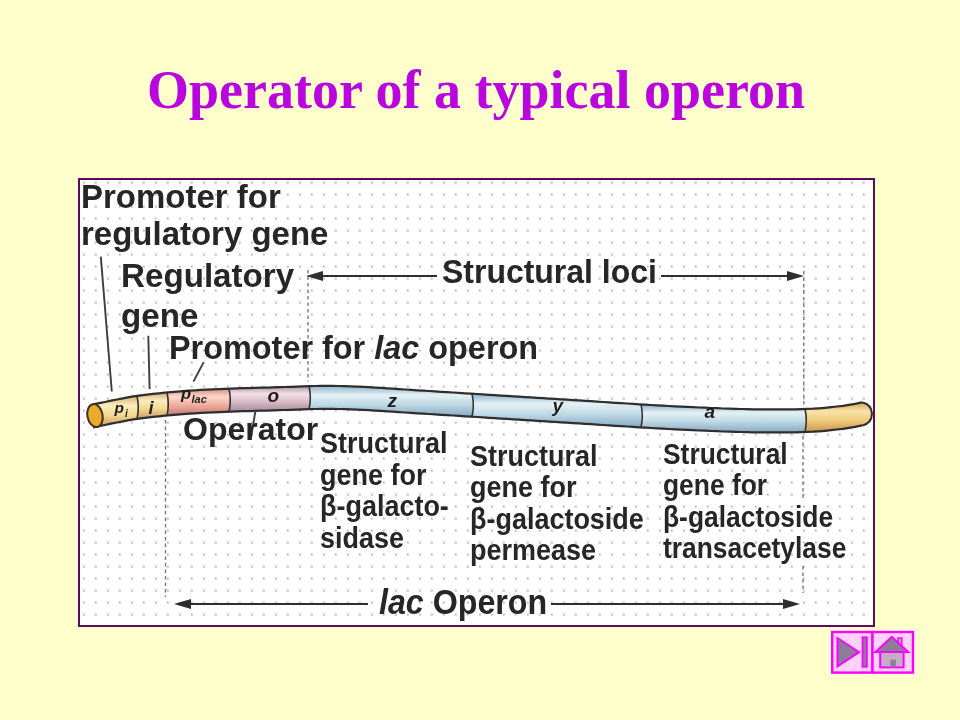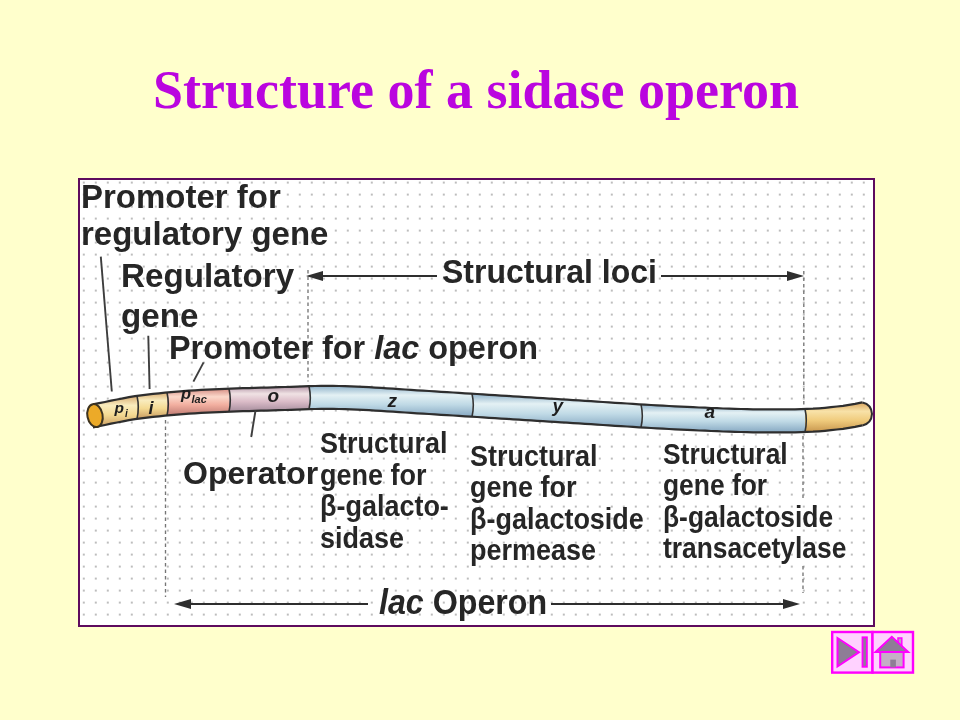--- a/index.html
+++ b/index.html
@@ -8,29 +8,29 @@
 #panel{position:absolute;left:78px;top:178px;width:792.5px;height:444.5px;
  border:2px solid #5E0B5E;background-color:#fff;
  background-image:radial-gradient(circle,#BDBDBD 1.0px,rgba(0,0,0,0) 1.15px);
  background-size:12px 12px;background-position:9.8px 8.6px}
 svg.art{position:absolute;left:0;top:0}
 .lb{position:absolute;color:#262626;font-weight:bold;transform-origin:0 0;white-space:pre}
 #l1{left:81.0px;top:177.8px;font-size:34px;line-height:37.5px;transform:scaleX(0.97);}
 #l2{left:120.5px;top:255.0px;font-size:34px;line-height:40px;transform:scaleX(0.975);}
 #l3{left:169.0px;top:329.8px;font-size:34px;line-height:34px;transform:scaleX(0.953);}
 #l4{left:442.0px;top:254.4px;font-size:34px;line-height:34px;transform:scaleX(0.94);}
-#l5{left:183.0px;top:457px;font-size:32px;line-height:32px;transform:scaleX(1.0);}
+#l5{left:183.0px;top:413px;font-size:32px;line-height:32px;transform:scaleX(1.0);}
 #l6{left:320.0px;top:428.2px;font-size:29px;line-height:31.5px;transform:scaleX(0.93);}
 #l7{left:469.5px;top:440.6px;font-size:29px;line-height:31.5px;transform:scaleX(0.93);}
 #l8{left:662.5px;top:438.6px;font-size:29px;line-height:31.5px;transform:scaleX(0.91);}
 #l9{left:379.0px;top:583.8px;font-size:35px;line-height:35px;transform:scaleX(0.92);}
 
 </style></head>
 <body>
-<div id="title">Structure of a sidase operon</div>
+<div id="title">Operator of a typical operon</div>
 <div id="panel"></div>
 <svg class="art" width="960" height="720" viewBox="0 0 960 720">
 
 <defs>
 <linearGradient id="gy" x1="0" y1="0" x2="0" y2="1">
  <stop offset="0" stop-color="#D8AC72"></stop>
         <stop offset="0.3" stop-color="#F9ECBE"></stop>
  <stop offset="0.6" stop-color="#F4DA92"></stop>
         <stop offset="1" stop-color="#C89A60"></stop>
       </linearGradient>

